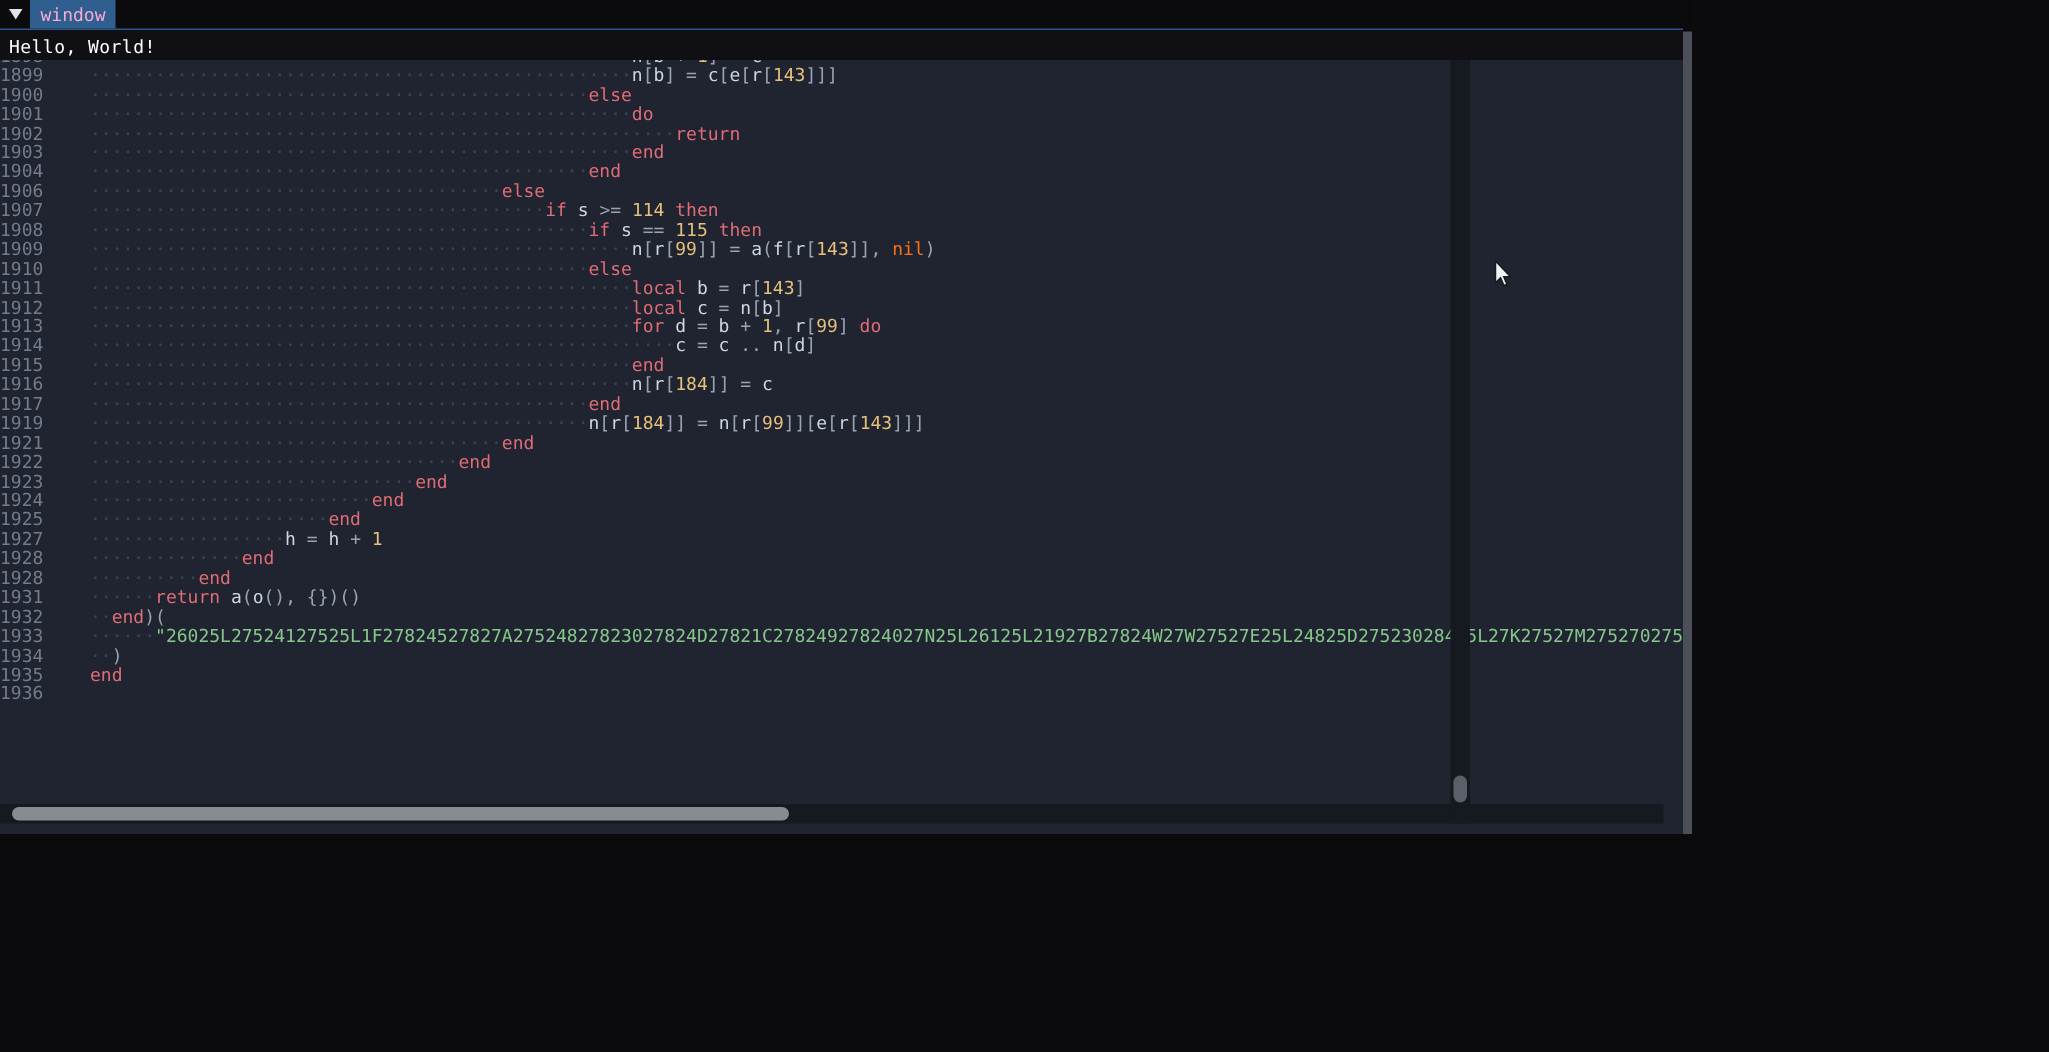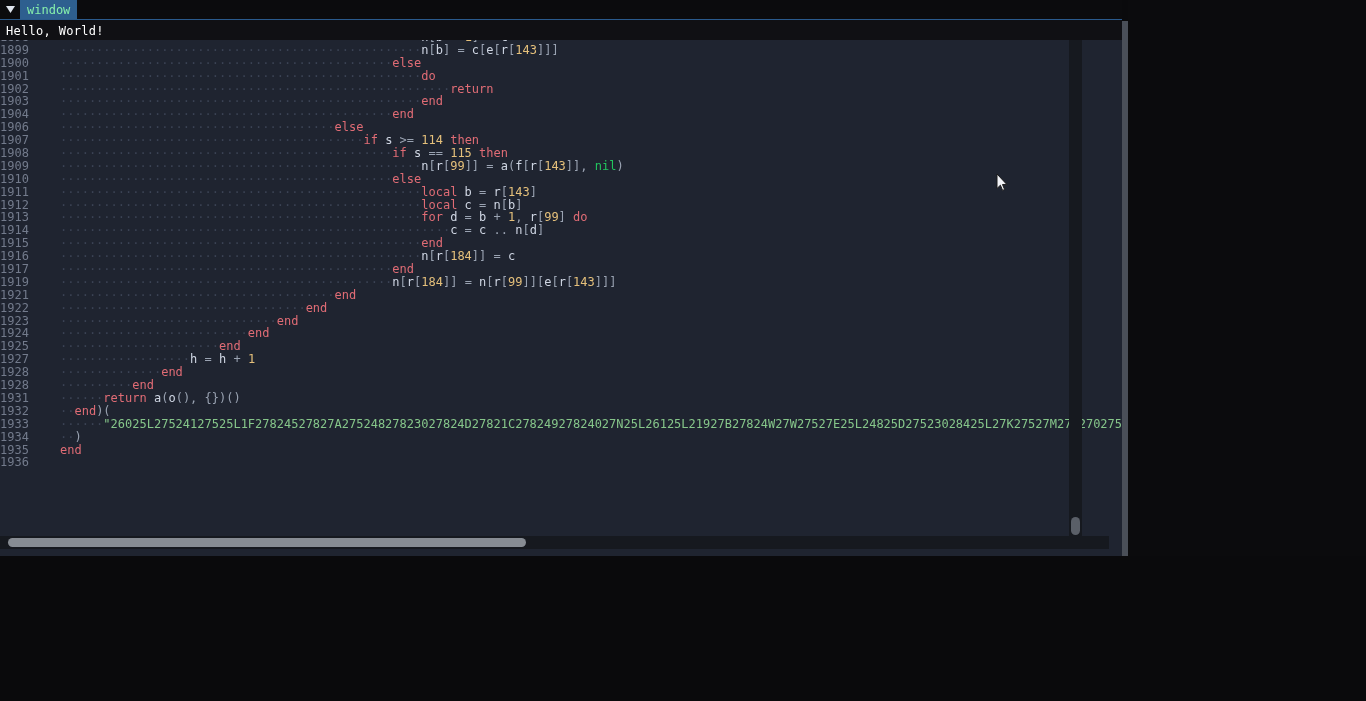--- a/index.html
+++ b/index.html
@@ -21,47 +21,47 @@
   }
   .collapse-btn{
     width:20px;display:flex;align-items:center;justify-content:center;
     color:#d8dde6;font-size:11px;line-height:1;
   }
   .dtab{
     display:flex;align-items:center;padding:0 7px;
     color:#e6eaf0;font-size:12px;line-height:20px;
     background:transparent;white-space:nowrap;
   }
-  .dtab.active{background:#2e5f8f;color:#86efac;}
+  .dtab.active{background:#2e5f8f;color:#f9a8d4;}
 
   
   #code-window{position:absolute;left:0;top:0;width:1122px;height:556px;background:#101014;}
   #code-tabbar{left:0;top:0;width:1122px;}
   #code-body{
-    position:absolute;left:0;top:21px;width:1082px;height:535px;
+    position:absolute;left:0;top:21px;width:980px;height:535px;
     background:#101014;
   }
   #hello-world{
     position:absolute;left:6px;top:3px;color:#ffffff;font-size:12px;
     letter-spacing:0.3px;
   }
   #editor{
     position:absolute;left:0;top:19px;width:1122px;height:516px;
     background:#1f2430;overflow:hidden;
   }
   #editor-inner{position:absolute;left:0;top:-9px;width:1122px;}
   .cline{height:12.9px;line-height:12.9px;white-space:pre;font-size:12px;}
   .ln{display:inline-block;width:52px;text-align:left;color:#737b8c;padding-right:8px;}
   .code{color:#cfd6e3;}
   .ind{color:#3b4354;}
   .kw{color:#e06c75;}
   .num{color:#e5c07b;}
   .str{color:#86c68a;}
   .id{color:#cfd6e3;}
-  .nil{color:#22c55e;}
+  .nil{color:#f97316;}
   .op{color:#9aa3b2;}
 
   
   #editor-vscroll{
     position:absolute;right:0;top:19px;width:13px;height:503px;background:#16191f;
   }
   #editor-vgrip{
     position:absolute;left:2px;top:477px;width:9px;height:18px;background:#5a5f68;border-radius:5px;
   }
   #editor-hscroll{

